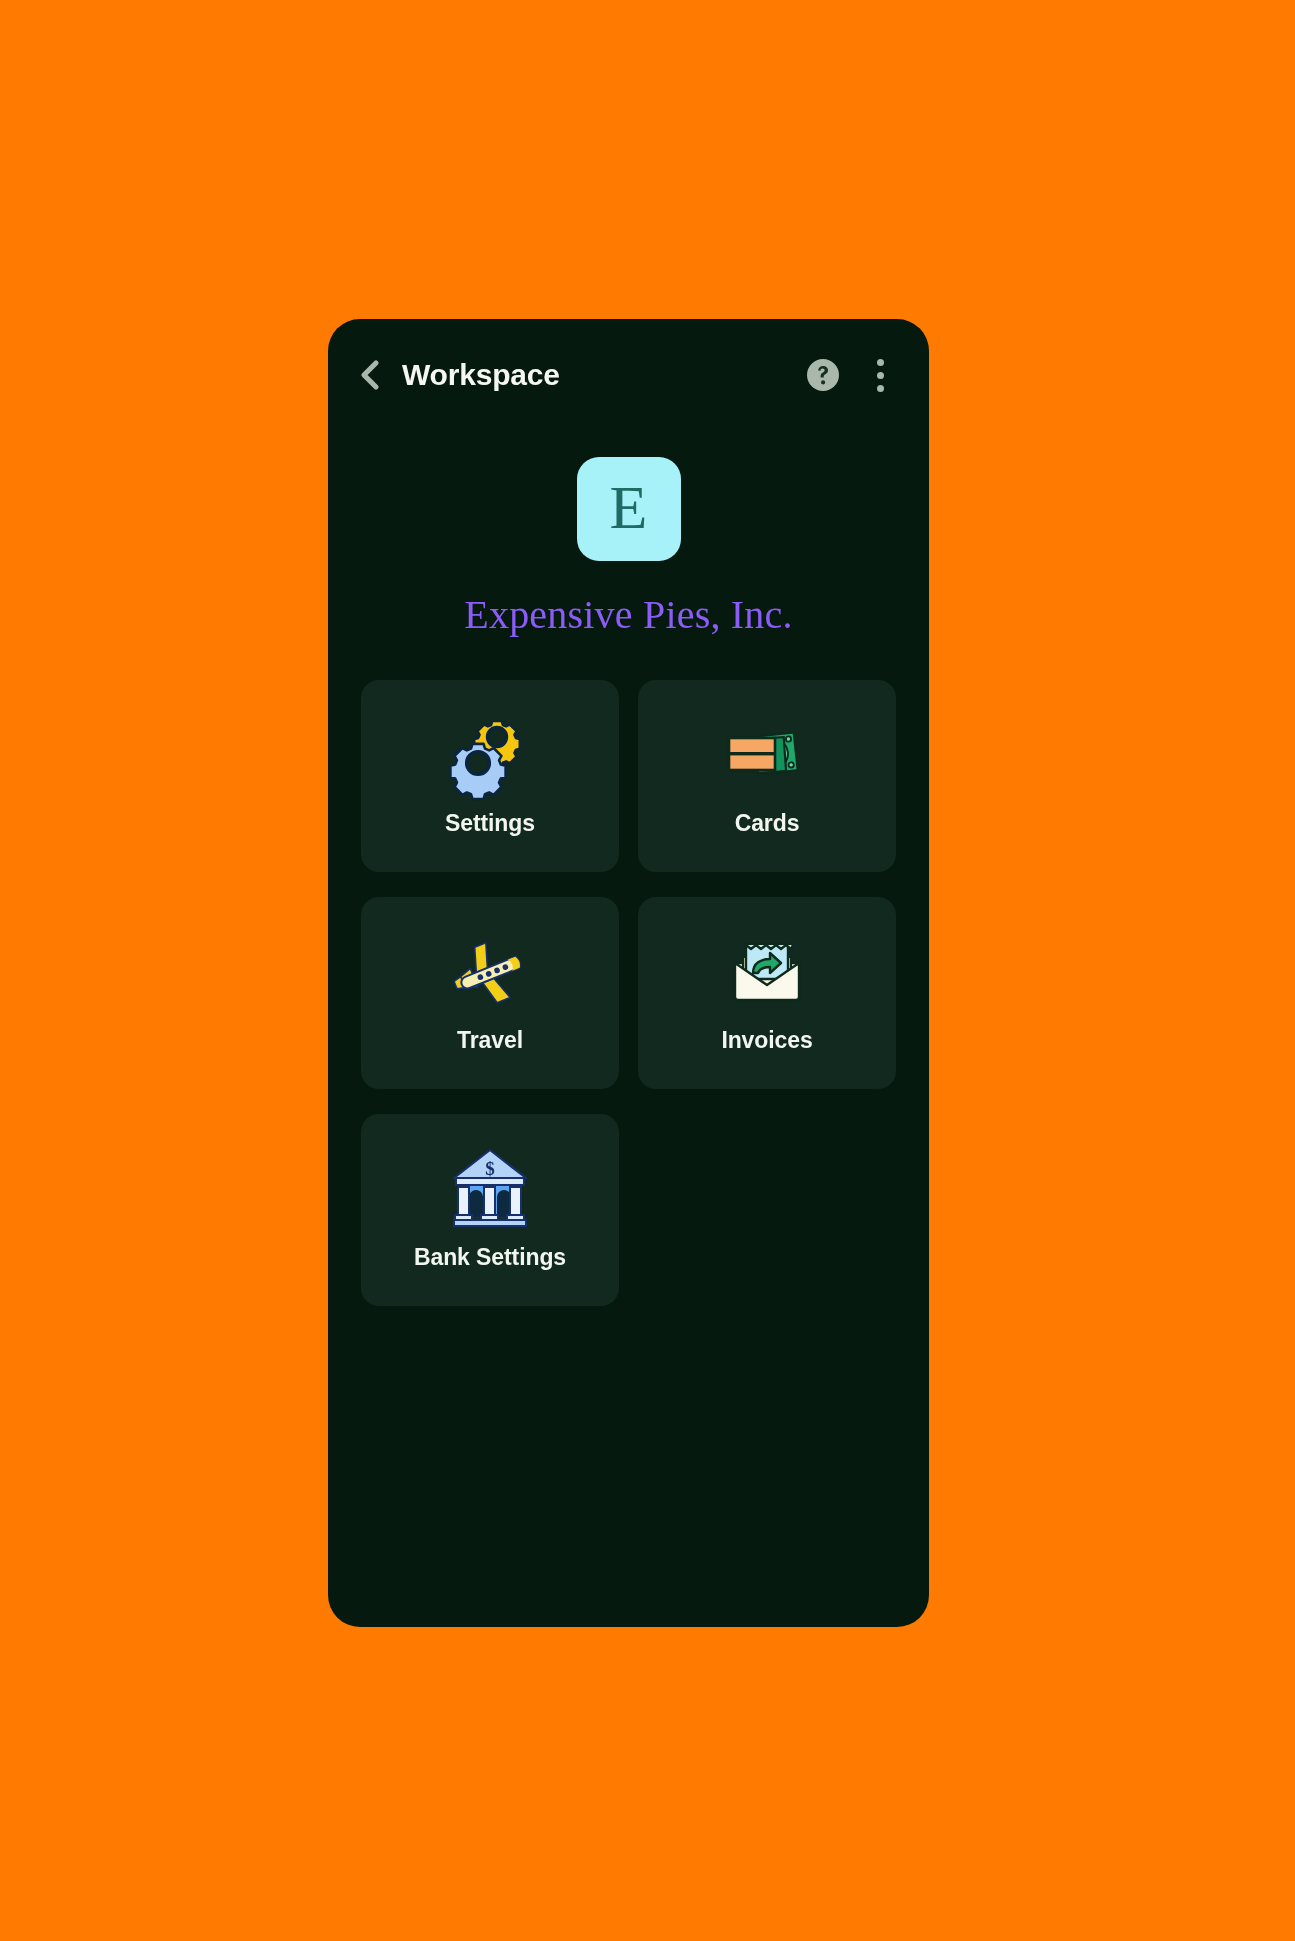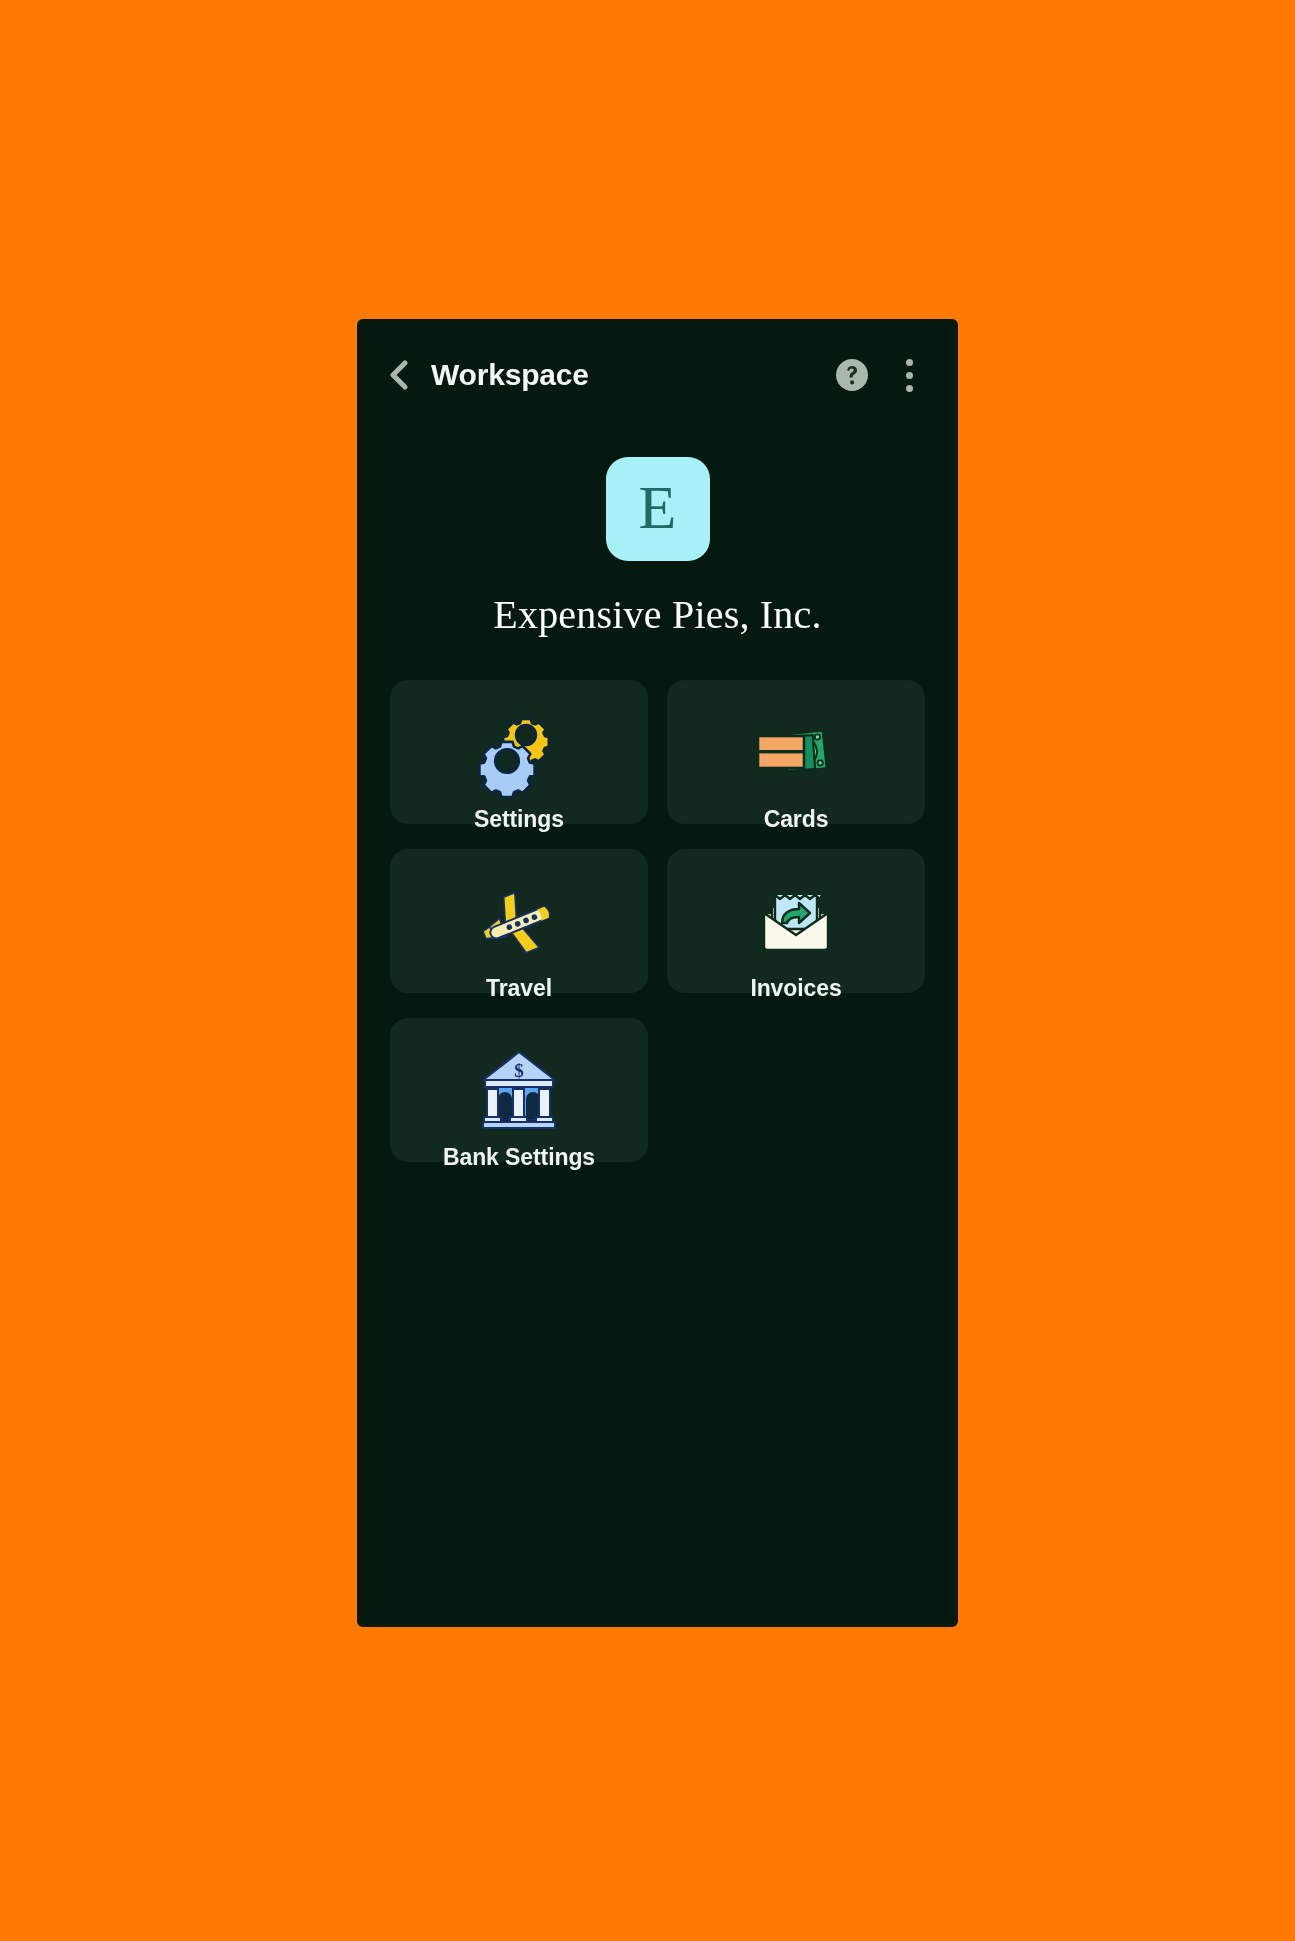--- a/index.html
+++ b/index.html
@@ -13,26 +13,26 @@
 
   body {
     background: #FF7A00;
     font-family: "Liberation Sans", sans-serif;
     position: relative;
   }
 
   
   .phone {
     position: absolute;
-    left: 357px;
+    left: 328px;
     top: 319px;
     width: 601px;
     height: 1308px;
     background: #06190F;
-    border-radius: 6px;
+    border-radius: 32px;
     overflow: hidden;
   }
 
   
   .appbar {
     position: relative;
     height: 112px;
     display: flex;
     align-items: center;
     padding: 0 28px 0 26px;
@@ -108,39 +108,39 @@
     color: #1F6B64;
     font-family: "Liberation Serif", serif;
     font-size: 62px;
     line-height: 1;
     font-weight: normal;
     padding-bottom: 4px;
   }
 
   .workspace-name {
     margin-top: 30px;
-    color: #ffffff;
+    color: #8b5cf6;
     font-family: "Liberation Serif", serif;
     font-size: 40px;
     font-weight: normal;
     letter-spacing: 0.2px;
     white-space: nowrap;
   }
 
   
   .grid {
     margin: 42px 33px 0 33px;
     display: grid;
     grid-template-columns: 1fr 1fr;
     column-gap: 19px;
     row-gap: 25px;
   }
 
   .tile {
-    height: 144px;
+    height: 192px;
     background: #11291E;
     border-radius: 18px;
     display: flex;
     flex-direction: column;
     align-items: center;
     justify-content: flex-start;
     padding-top: 24px;
     cursor: pointer;
   }
 

